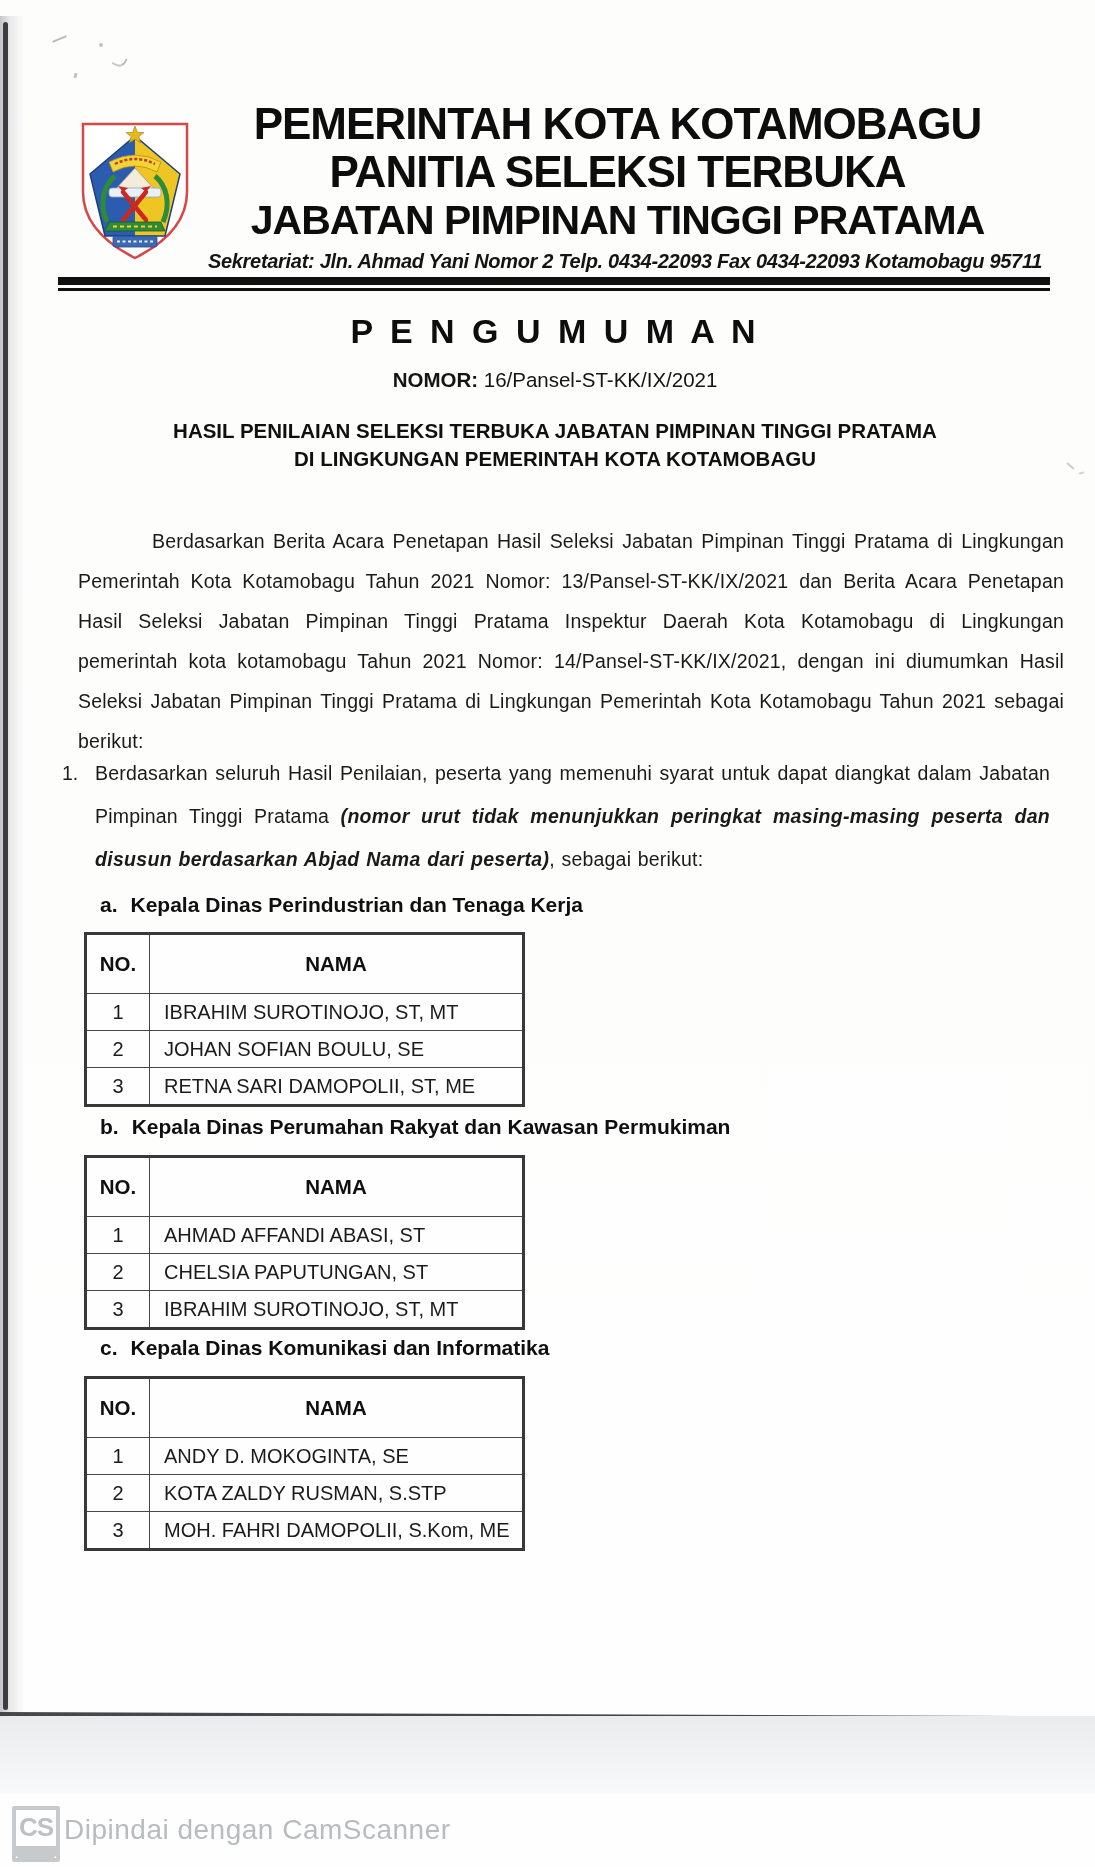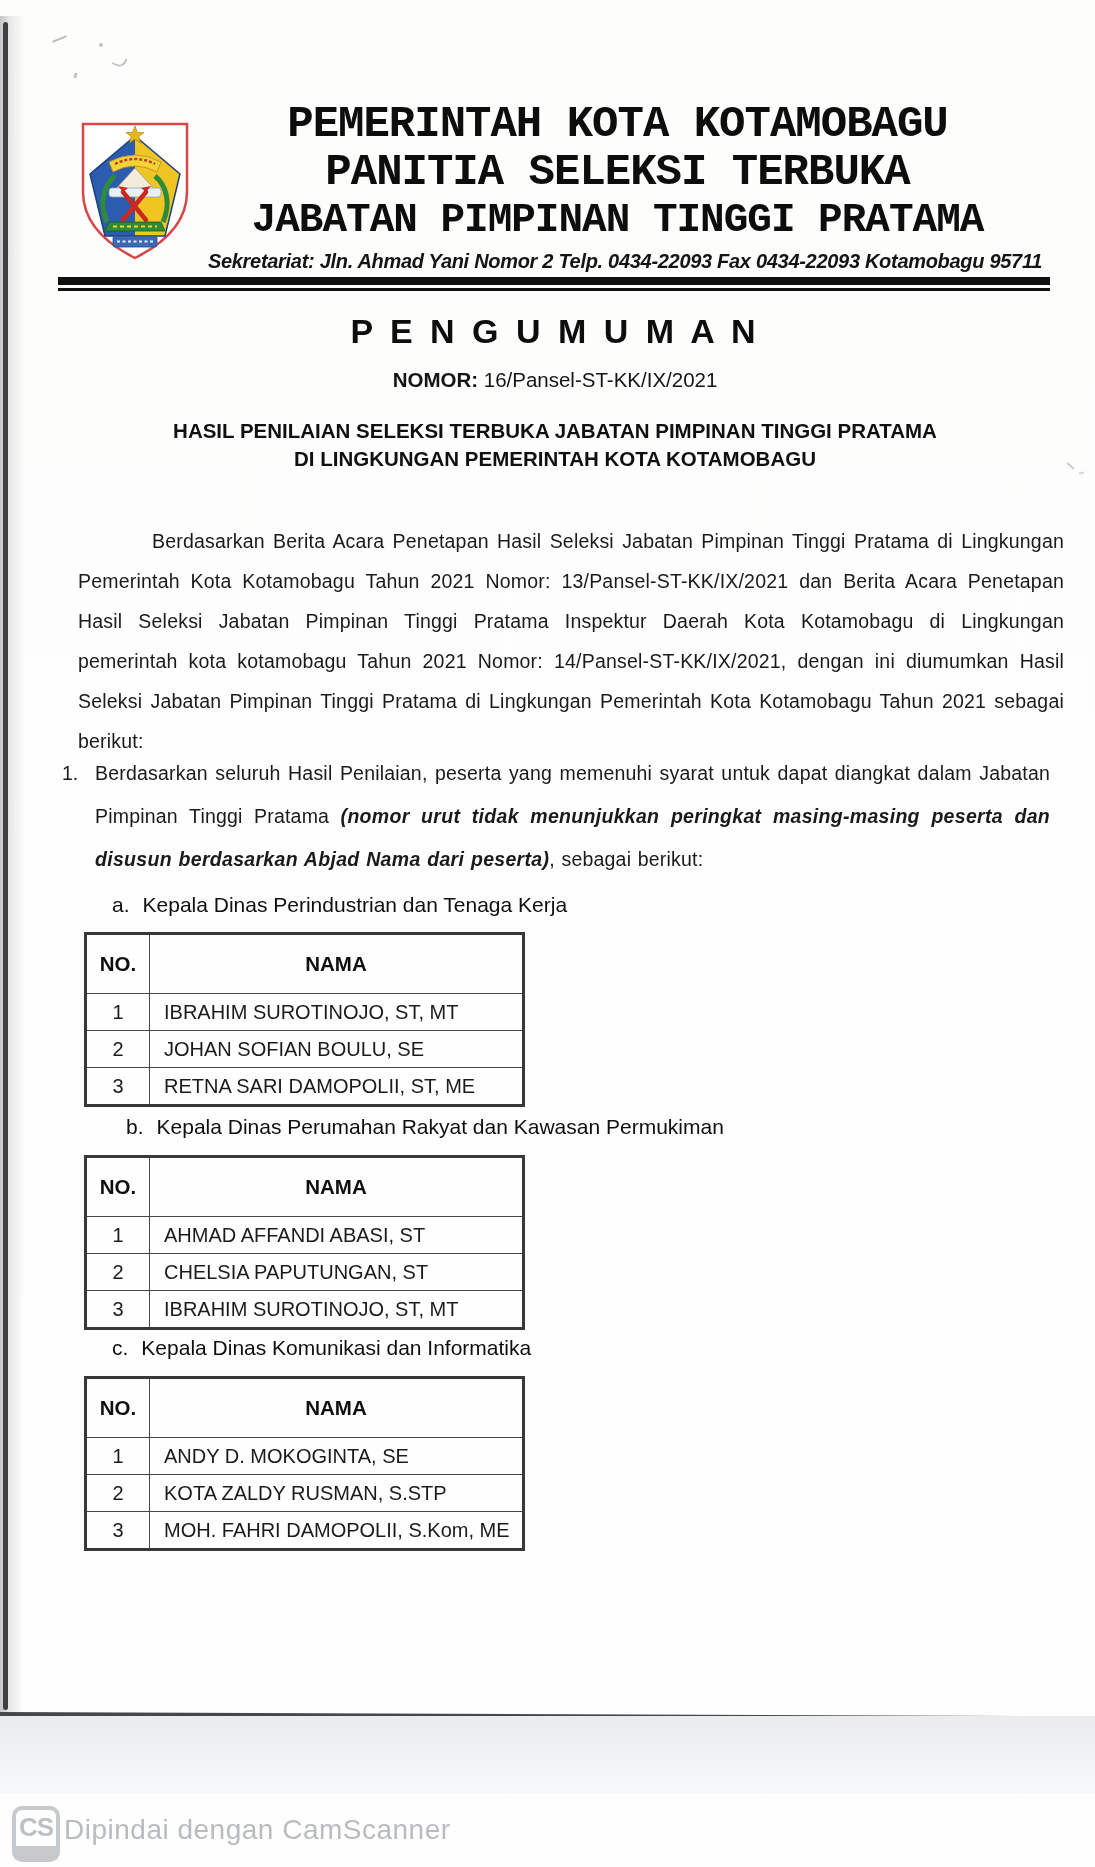--- a/index.html
+++ b/index.html
@@ -25,21 +25,21 @@
   .pencil-mark{position:absolute;pointer-events:none;}
   .pm1{left:52px;top:38px;width:15px;height:0;border-bottom:2px solid rgba(105,105,115,.45);transform:rotate(-22deg);}
   .pm2{left:99px;top:43px;width:4px;height:4px;border-radius:50%;background:rgba(105,105,115,.4);}
   .pm3{left:113px;top:56px;width:11px;height:9px;border-right:2px solid rgba(105,105,115,.45);border-bottom:2px solid rgba(105,105,115,.35);border-radius:0 0 8px 0;transform:rotate(24deg);}
   .pm4{left:74px;top:73px;width:3px;height:5px;background:rgba(105,105,115,.4);transform:rotate(15deg);}
   .pm5{left:1066px;top:465px;width:9px;height:0;border-bottom:2px solid rgba(130,130,140,.4);transform:rotate(40deg);}
   .pm6{left:1079px;top:472px;width:5px;height:2px;background:rgba(130,130,140,.35);transform:rotate(-15deg);}
 
   
   .emblem{position:absolute;left:73px;top:118px;width:124px;height:146px;}
-  .lh-text{position:absolute;left:185px;top:100px;width:865px;text-align:center;color:#0d0d0d;font-family:Liberation Mono, monospace;}
+  .lh-text{position:absolute;left:185px;top:100px;width:865px;text-align:center;color:#0d0d0d;}
   .lh1{font-size:44px;font-weight:bold;line-height:48px;letter-spacing:-1px;}
   .lh2{font-size:44px;font-weight:bold;line-height:48px;letter-spacing:-1px;}
   .lh3{font-size:41px;font-weight:bold;line-height:48px;letter-spacing:-1px;}
   .lh-sec{position:absolute;left:200px;top:250px;width:850px;text-align:center;
     font-size:20px;font-style:italic;font-weight:bold;letter-spacing:-0.3px;color:#141414;}
   .double-rule{position:absolute;left:58px;top:277px;width:992px;height:3px;
     border-top:8px solid #101010;border-bottom:3px solid #101010;}
 
   
   .ann-title{position:absolute;left:0;top:312px;width:1110px;text-align:center;
@@ -53,37 +53,37 @@
   .opening{position:absolute;left:62px;top:505px;width:986px;margin:16px;
     font-size:19.5px;line-height:40px;text-align:justify;text-indent:74px;
     letter-spacing:.2px;word-spacing:1.5px;color:#1a1a1a;}
   .item1{position:absolute;left:62px;top:752px;width:988px;}
   .item1 .no{position:absolute;left:0;top:0;font-size:19.5px;line-height:43px;}
   .item1 .txt{margin-left:33px;font-size:19.5px;line-height:43px;text-align:justify;
     letter-spacing:.2px;word-spacing:1px;color:#1a1a1a;}
   .item1 .em{font-weight:bold;font-style:italic;letter-spacing:.3px;}
 
   
-  .sec-h{position:absolute;left:112px;font-size:21px;font-weight:normal;color:#0f0f0f;}
+  .sec-h{position:absolute;left:100px;font-size:21px;font-weight:bold;color:#0f0f0f;}
   .sec-h .lbl{margin-right:13px;}
-  .sec-a{top:893px;} .sec-b{top:1115px;margin-left:14px;} .sec-c{top:1336px;}
+  .sec-a{top:893px;} .sec-b{top:1115px;} .sec-c{top:1336px;}
 
   table.names{position:absolute;left:84px;width:438px;border-collapse:collapse;
     table-layout:fixed;border:3px solid #383838;background:#fefefe;}
   table.names th,table.names td{border:1.6px solid #474747;}
   table.names th{height:56px;font-size:20.5px;font-weight:bold;text-align:center;color:#0f0f0f;}
   table.names td{height:34px;font-size:20px;color:#1b1b1b;}
   td.cno{text-align:center;}
   td.cnm{padding-left:14px;margin-top:24px;}
   col.w-no{width:64px;} col.w-nm{width:374px;}
   .tbl-a{top:932px;} .tbl-b{top:1155px;} .tbl-c{top:1376px;}
 
   
   .cs-badge{position:absolute;left:12px;top:1806px;width:48px;height:56px;box-sizing:border-box;
-    border:4px solid #c6cacc;border-radius:10px;background:#fff;}
+    border:4px solid #c6cacc;border-radius:2px;background:#fff;}
   .cs-badge .cs-text{display:block;text-align:center;font-size:26px;font-weight:bold;
     color:#bdc1c4;line-height:35px;letter-spacing:-1px;}
   .cs-badge .cs-bar{position:absolute;left:-1px;right:-1px;bottom:-1px;height:13px;
     background:#c6cacc;border-radius:0 0 7px 7px;}
   .watermark{position:absolute;left:64px;top:1814px;font-size:28px;color:#b8bcbe;letter-spacing:.5px;}
 </style>
 </head>
 <body>
 
 <div class="page">

